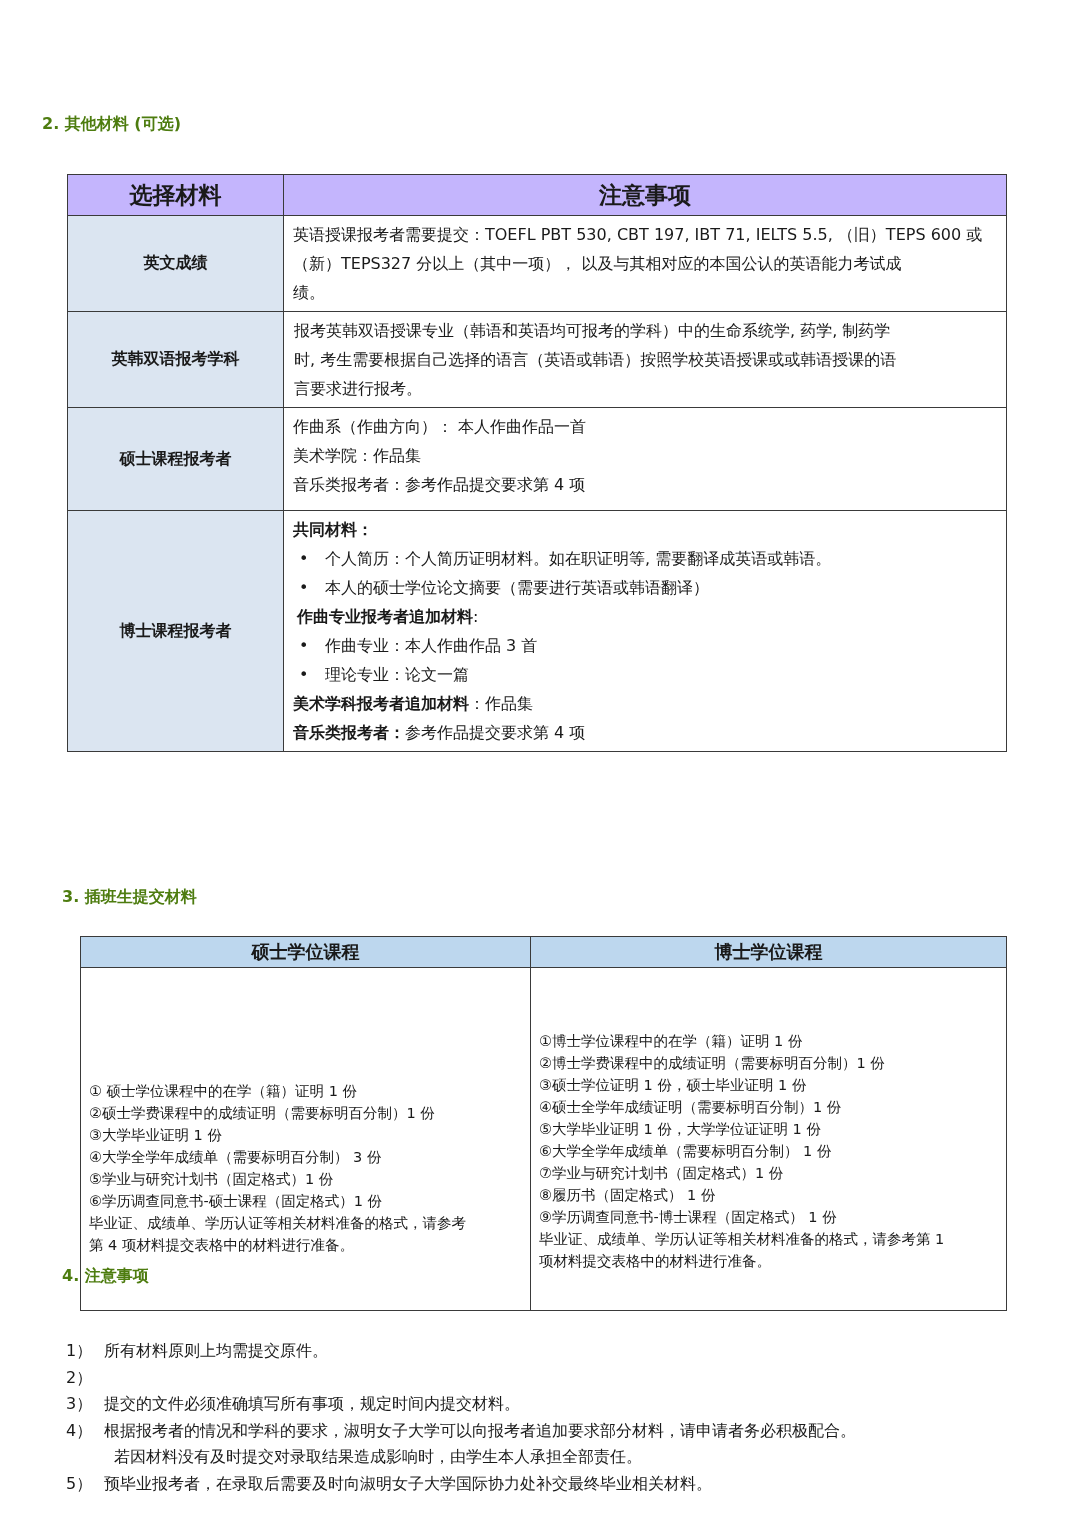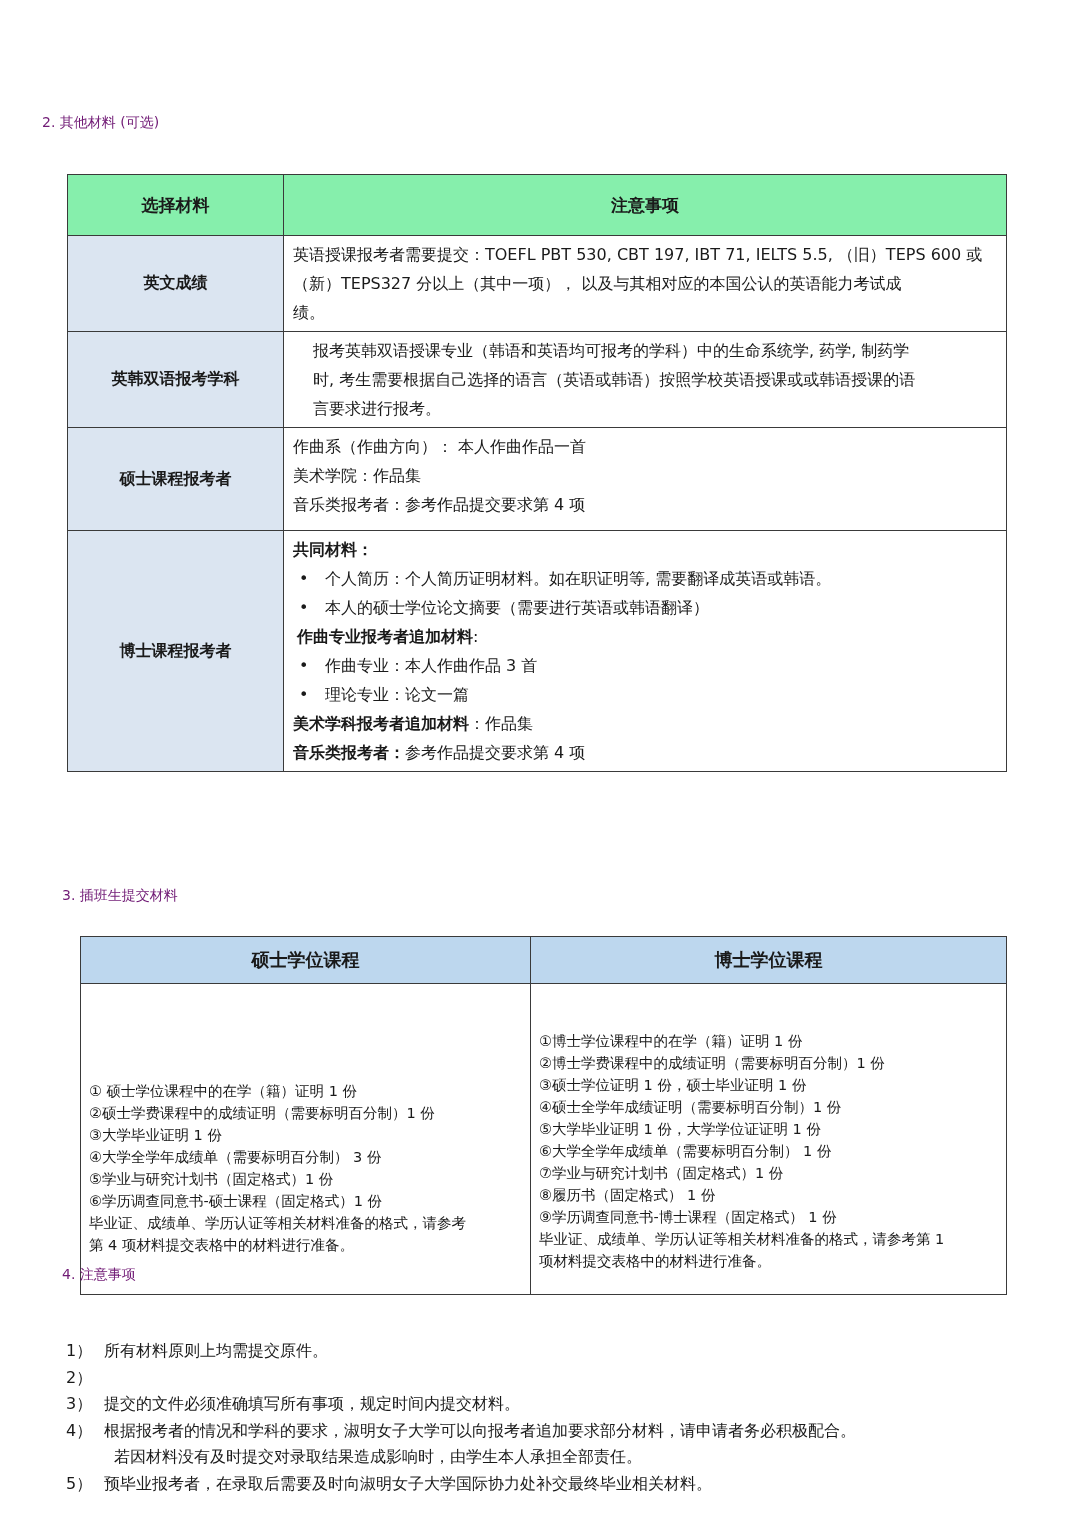--- a/index.html
+++ b/index.html
@@ -2,50 +2,50 @@
 <html><head>
   <meta charset="utf-8">
   <style>
     html, body { margin: 0; padding: 0; background: #ffffff; }
     body {
       width: 1080px; height: 1527px; position: relative; overflow: hidden;
       font-family: "DejaVu Sans", "Liberation Sans", sans-serif;
       color: #1a1a1a;
     }
     .section-title {
-      position: absolute; font-weight: normal; font-size: 14px; color: #701a75;
+      position: absolute; font-weight: bold; font-size: 16px; color: #4d7c0f;
     }
     table { border-collapse: collapse; position: absolute; }
     td, th { border: 1px solid #3a3a3a; }
     
     #t1 { left: 67px; top: 174px; width: 940px; }
     #t1 th {
-      background: #86efac; font-size: 17px; font-weight: bold; height: 36px;
-      text-align: center; padding: 12px;
+      background: #c4b5fd; font-size: 23px; font-weight: bold; height: 36px;
+      text-align: center; padding: 2px;
     }
     #t1 td.label {
       background: #dbe5f1; width: 215px; text-align: center;
       font-weight: bold; font-size: 16px; padding: 0;
     }
     #t1 td.content {
       font-size: 16px; line-height: 29px; padding: 4px 8px 4px 9px; vertical-align: top;
     }
-    #t1 td.content.indent { padding-left: 29px; }
+    #t1 td.content.indent { padding-left: 10px; }
     .bullet-line { display: flex; }
     .bullet-line .dot { width: 32px; padding-left: 6px; box-sizing: border-box; }
     .bold { font-weight: bold; }
     
     #t2 { left: 80px; top: 936px; width: 927px; }
     #t2 th {
       background: #bdd7ee; font-size: 18px; font-weight: bold; height: 30px;
-      text-align: center; padding: 8px;
+      text-align: center; padding: 0;
     }
     #t2 td {
       height: 310px; vertical-align: middle; font-size: 14.5px; line-height: 22px;
-      padding: 0 8px;
+      padding: 16px 8px;
     }
     #t2 td.left { width: 433px; }
     
     #notes { position: absolute; left: 66px; top: 1338px; width: 960px; font-size: 16px; line-height: 26.5px; }
     .note-line { display: flex; }
     .note-num { width: 38px; flex: none; }
     .note-cont { padding-left: 48px; }
   </style>
 </head>
 <body>

